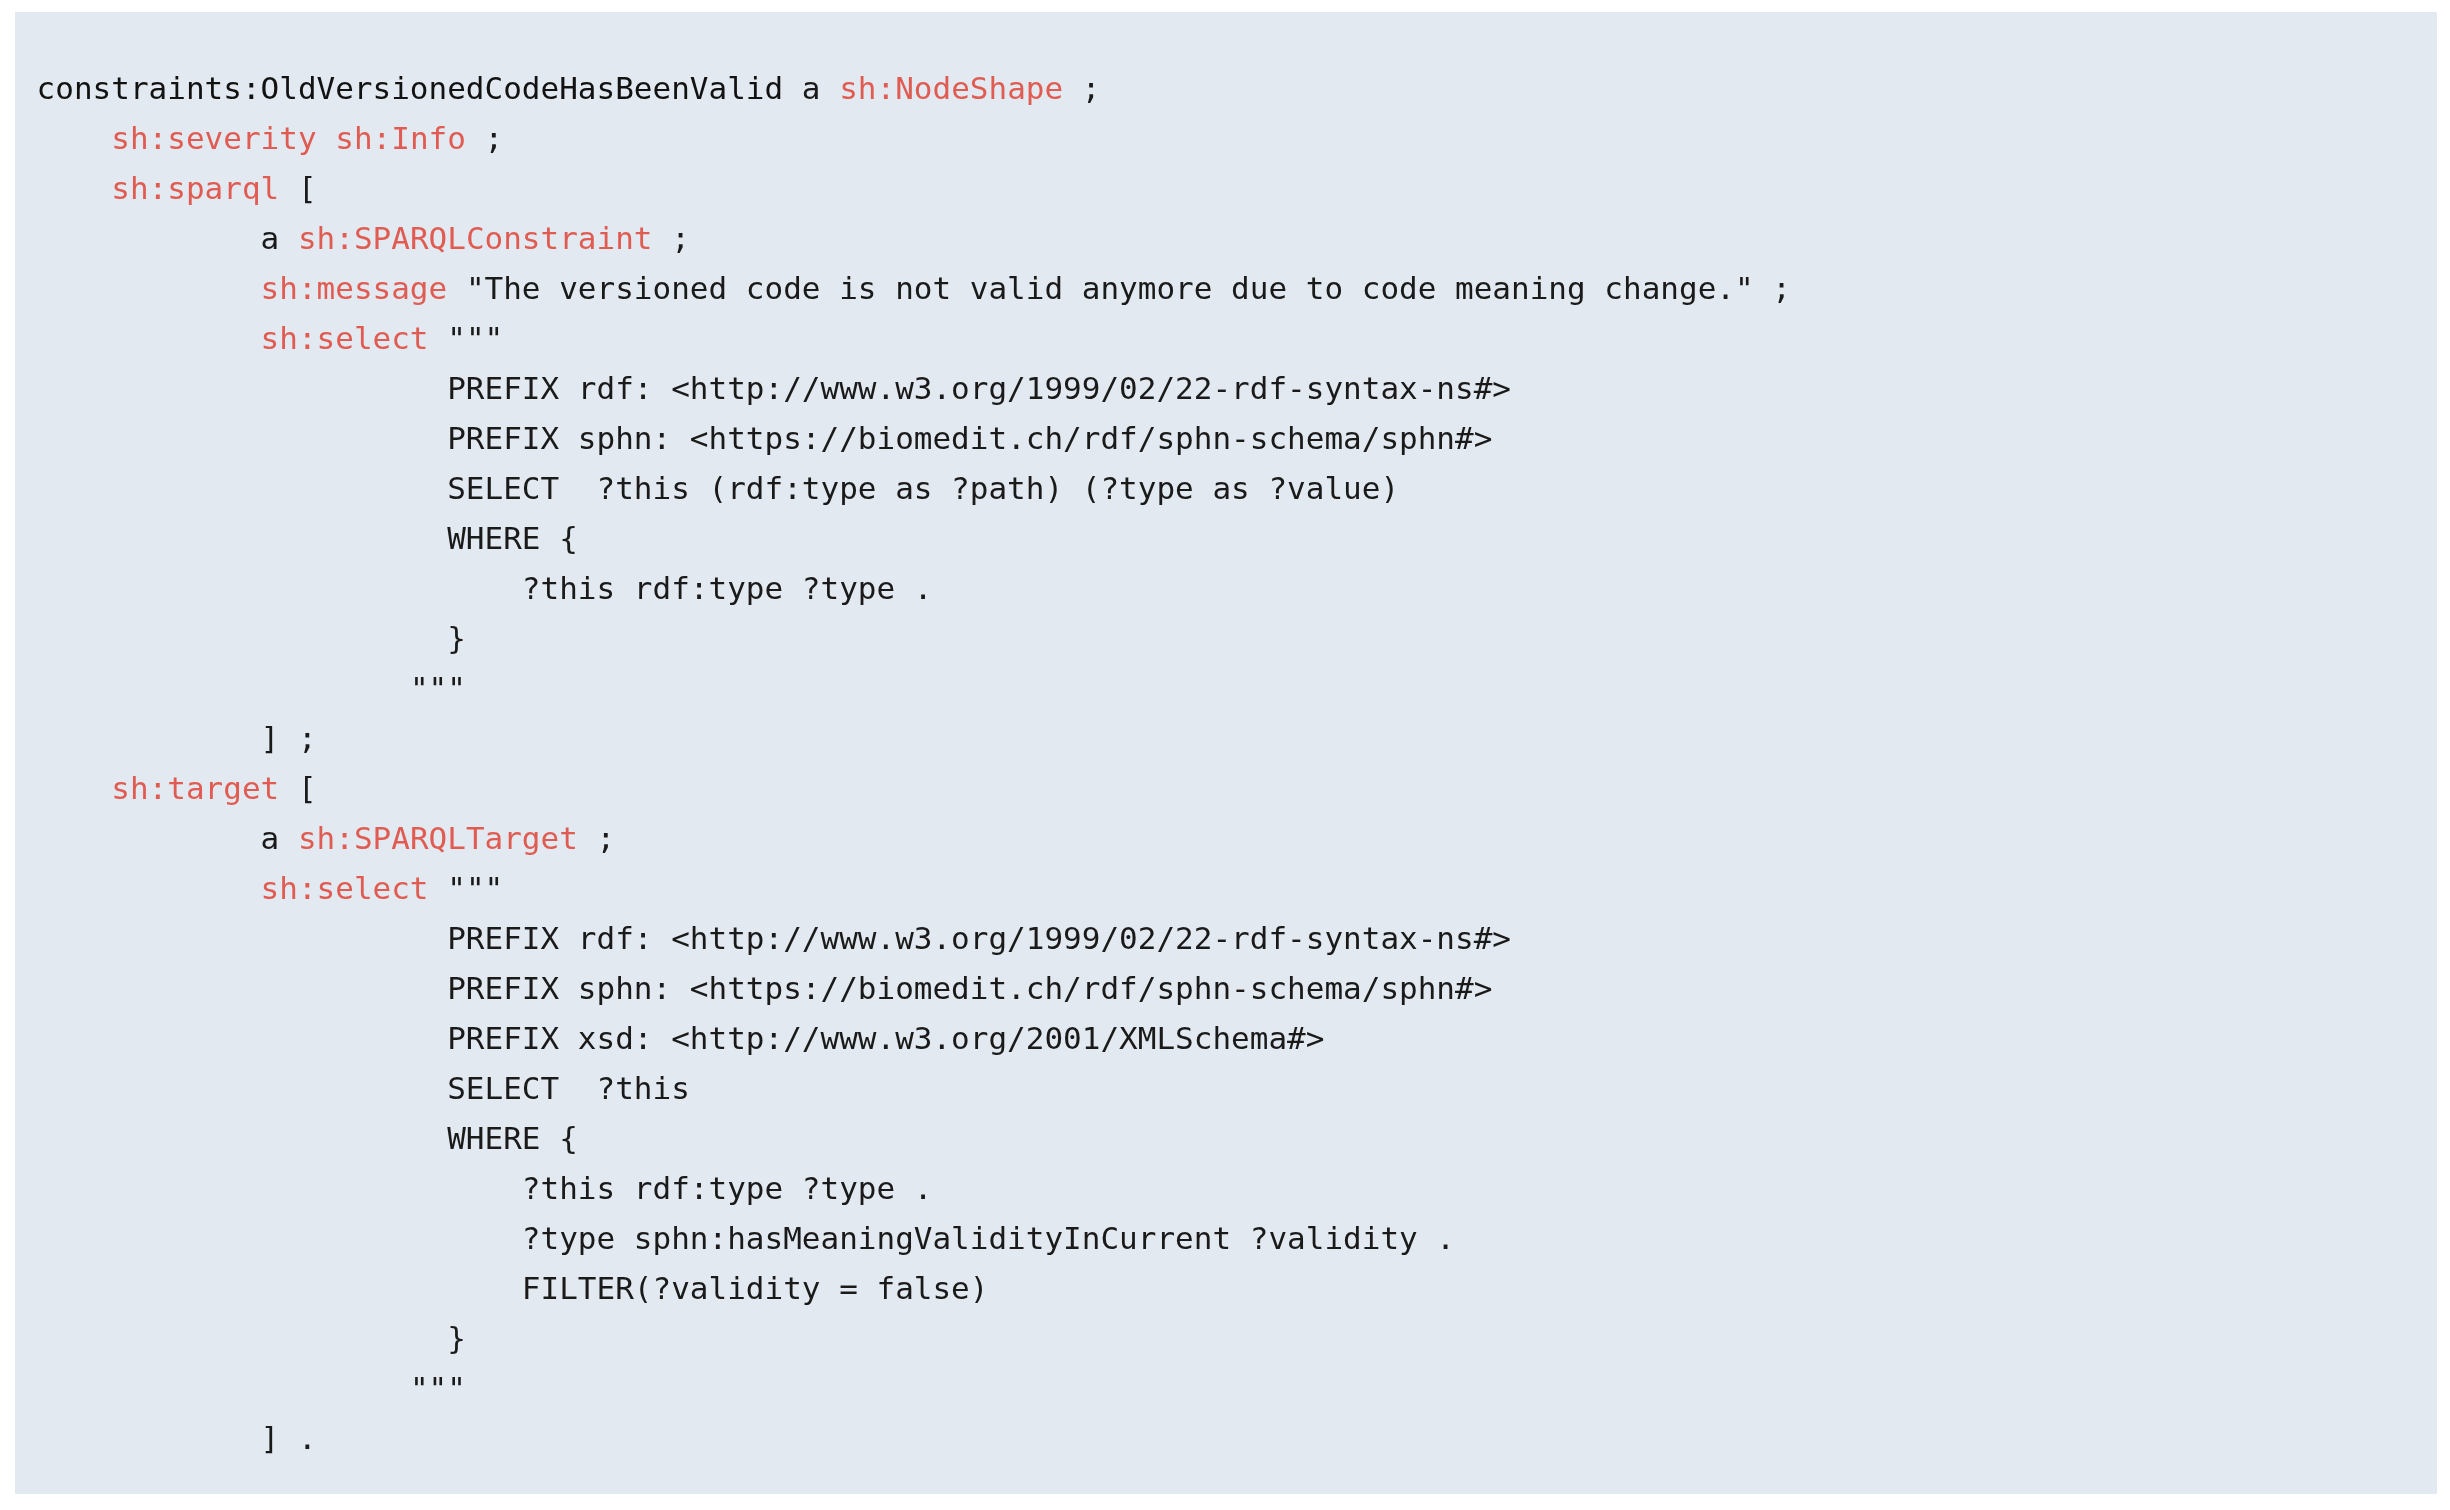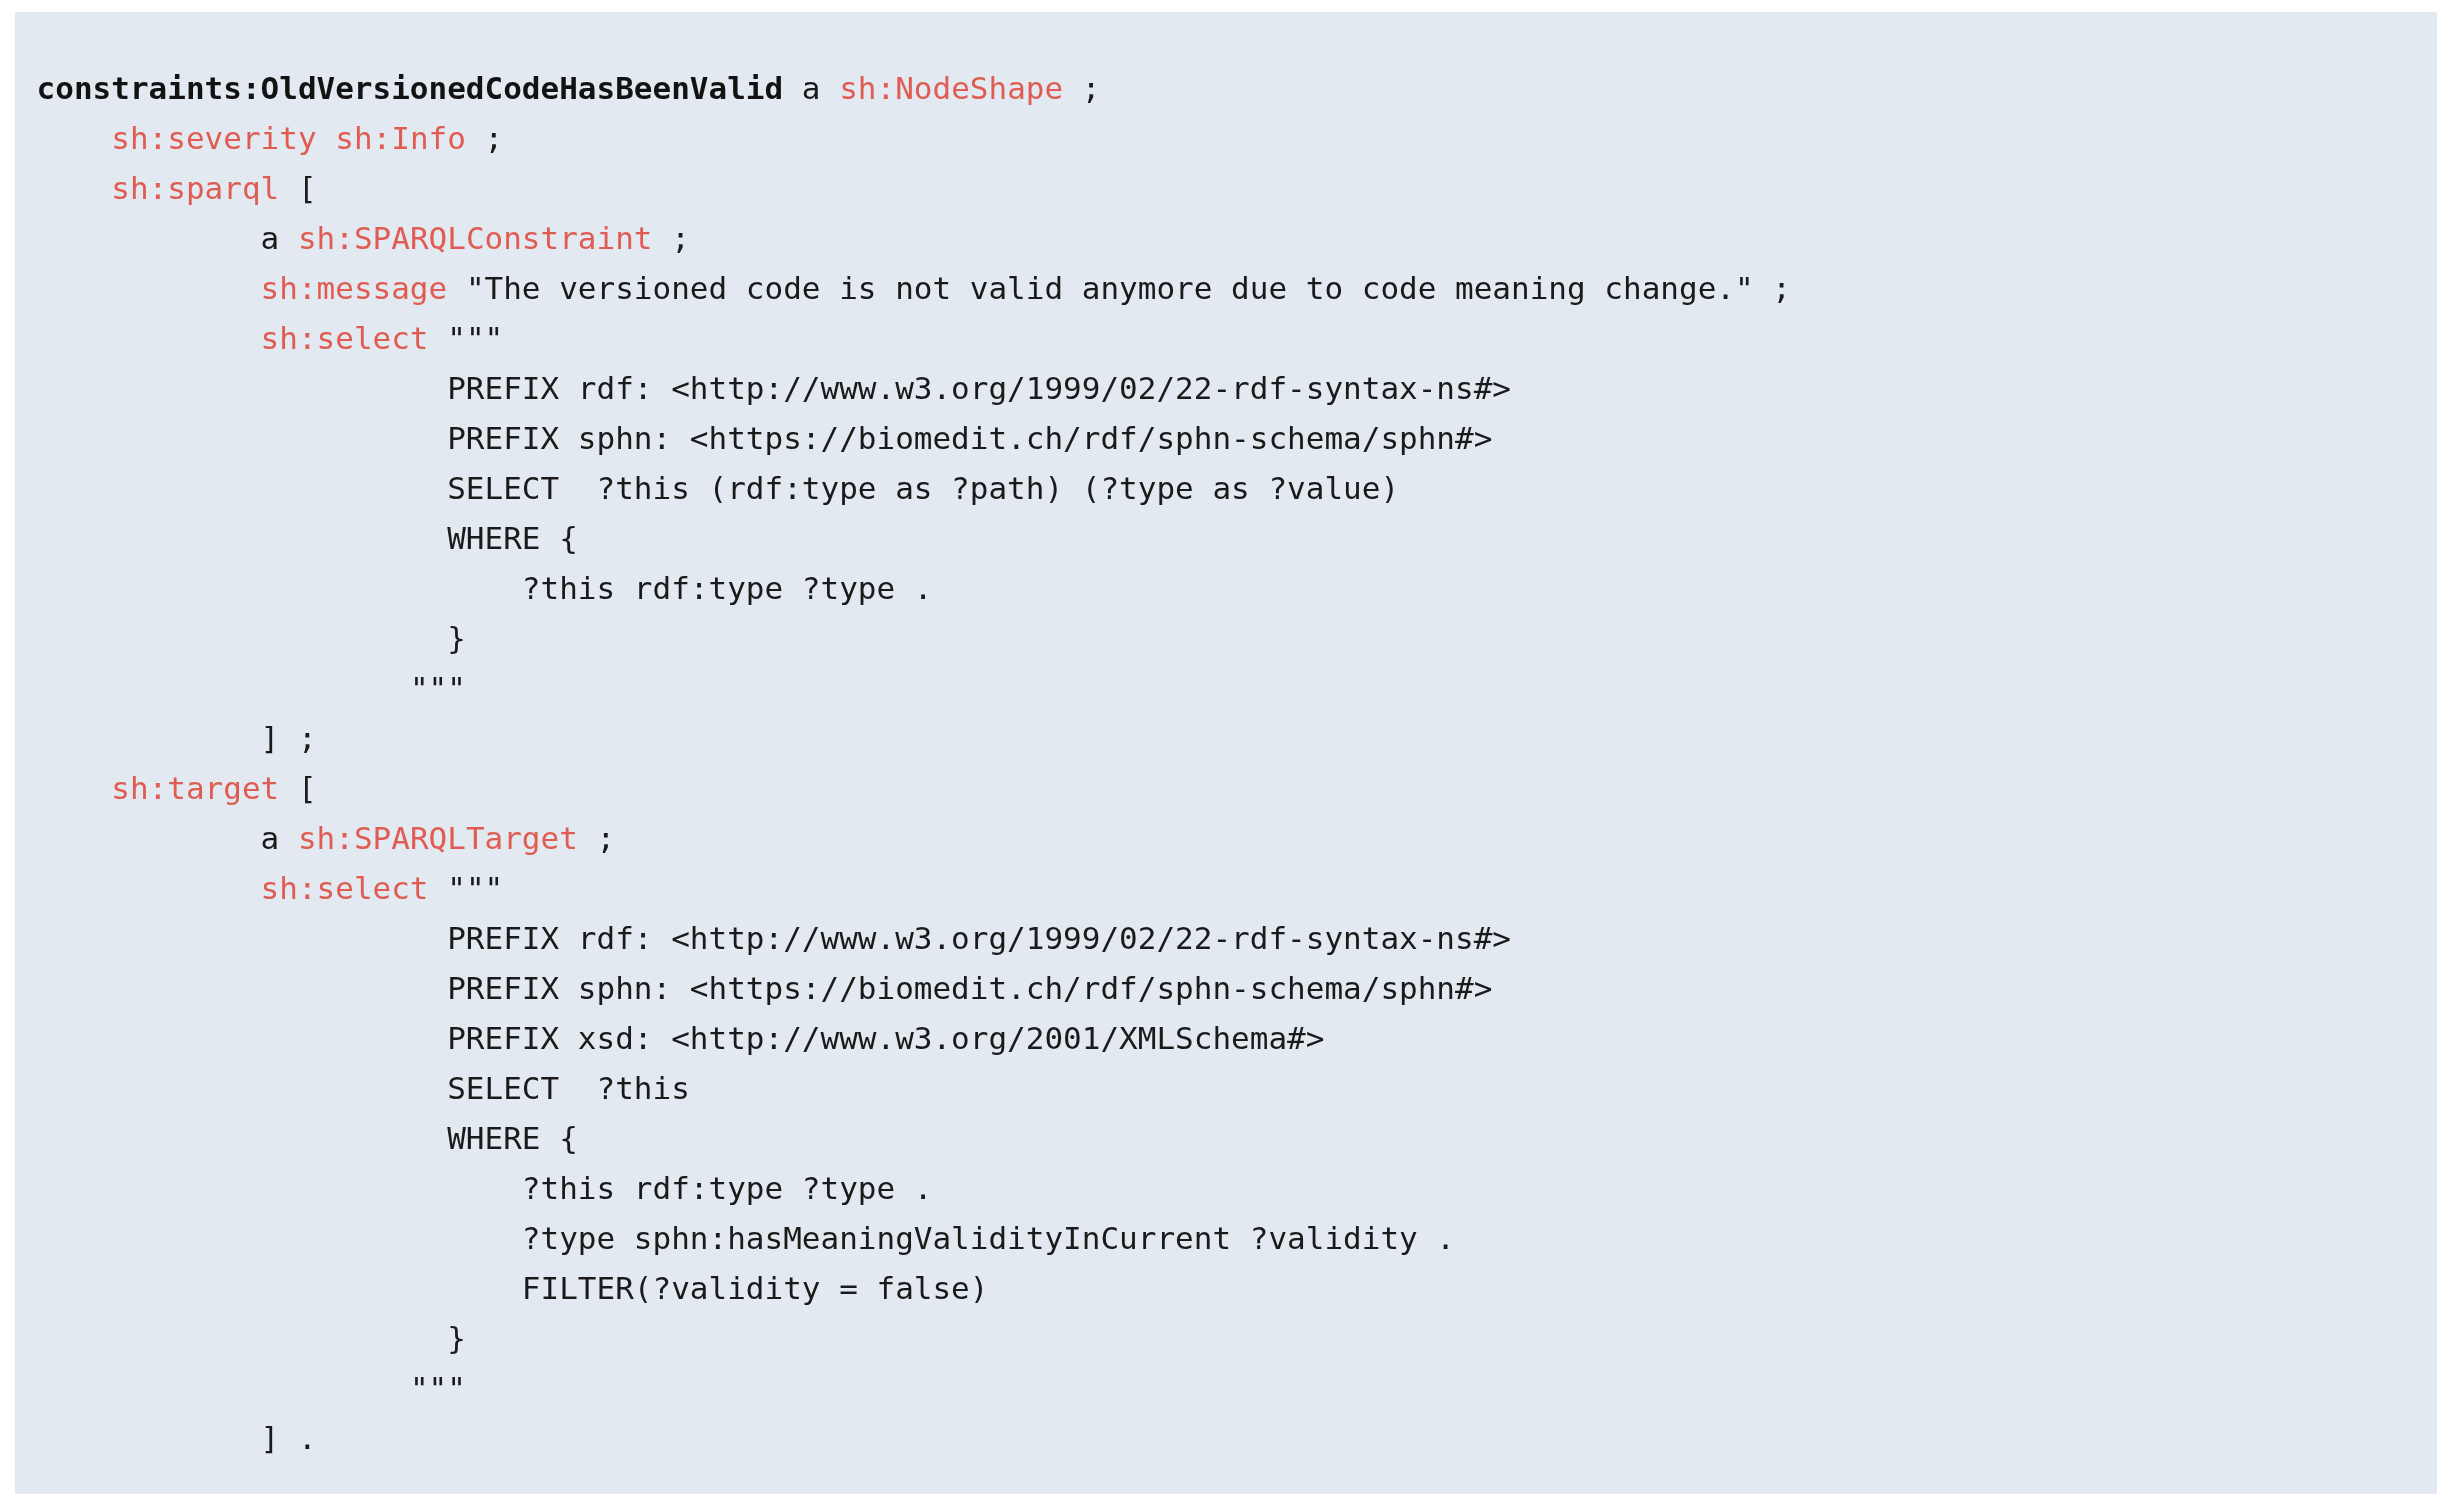--- a/index.html
+++ b/index.html
@@ -36,21 +36,21 @@
     color: #1a1a1a;
   }
   .code-line {
     white-space: pre;
     height: 50px;
     font-size: 31px;
     line-height: 50px;
   }
   .tok { white-space: pre; }
   .tok-plain  { color: #1a1a1a; }
-  .tok-subject{ color: #121212; font-weight: bold; }
+  .tok-subject{ color: #121212; font-weight: normal; }
   .tok-sh     { color: #e05c52; margin-top: 19px; }
   .tok-string { color: #1a1a1a; }
   .tok-punct  { color: #1a1a1a; }
 </style>
 </head>
 <body style="background: rgb(255, 255, 255);">
 
 <div id="code-figure" style="background: rgb(227, 233, 240);">
   <pre id="code-listing" style="color: rgb(26, 26, 26);"><div class="code-line"><span class="tok tok-plain"></span><span class="tok tok-subject">constraints:OldVersionedCodeHasBeenValid</span><span class="tok tok-plain"> </span><span class="tok tok-plain">a</span><span class="tok tok-plain"> </span><span class="tok tok-sh" style="color: rgb(224, 92, 82);">sh:NodeShape</span><span class="tok tok-punct"> ;</span></div><div class="code-line"><span class="tok tok-plain">    </span><span class="tok tok-sh" style="color: rgb(224, 92, 82);">sh:severity</span><span class="tok tok-plain"> </span><span class="tok tok-sh" style="color: rgb(224, 92, 82);">sh:Info</span><span class="tok tok-punct"> ;</span></div><div class="code-line"><span class="tok tok-plain">    </span><span class="tok tok-sh" style="color: rgb(224, 92, 82);">sh:sparql</span><span class="tok tok-punct"> [</span></div><div class="code-line"><span class="tok tok-plain">            </span><span class="tok tok-plain">a</span><span class="tok tok-plain"> </span><span class="tok tok-sh" style="color: rgb(224, 92, 82);">sh:SPARQLConstraint</span><span class="tok tok-punct"> ;</span></div><div class="code-line"><span class="tok tok-plain">            </span><span class="tok tok-sh" style="color: rgb(224, 92, 82);">sh:message</span><span class="tok tok-plain"> </span><span class="tok tok-string">"The versioned code is not valid anymore due to code meaning change."</span><span class="tok tok-punct"> ;</span></div><div class="code-line"><span class="tok tok-plain">            </span><span class="tok tok-sh" style="color: rgb(224, 92, 82);">sh:select</span><span class="tok tok-plain"> </span><span class="tok tok-string">"""</span></div><div class="code-line"><span class="tok tok-plain">                      </span><span class="tok tok-plain">PREFIX rdf: &lt;http://www.w3.org/1999/02/22-rdf-syntax-ns#&gt;</span></div><div class="code-line"><span class="tok tok-plain">                      </span><span class="tok tok-plain">PREFIX sphn: &lt;https://biomedit.ch/rdf/sphn-schema/sphn#&gt;</span></div><div class="code-line"><span class="tok tok-plain">                      </span><span class="tok tok-plain">SELECT  ?this (rdf:type as ?path) (?type as ?value)</span></div><div class="code-line"><span class="tok tok-plain">                      </span><span class="tok tok-plain">WHERE {</span></div><div class="code-line"><span class="tok tok-plain">                          </span><span class="tok tok-plain">?this rdf:type ?type .</span></div><div class="code-line"><span class="tok tok-plain">                      </span><span class="tok tok-punct">}</span></div><div class="code-line"><span class="tok tok-plain">                    </span><span class="tok tok-string">"""</span></div><div class="code-line"><span class="tok tok-plain">            </span><span class="tok tok-punct">] ;</span></div><div class="code-line"><span class="tok tok-plain">    </span><span class="tok tok-sh" style="color: rgb(224, 92, 82);">sh:target</span><span class="tok tok-punct"> [</span></div><div class="code-line"><span class="tok tok-plain">            </span><span class="tok tok-plain">a</span><span class="tok tok-plain"> </span><span class="tok tok-sh" style="color: rgb(224, 92, 82);">sh:SPARQLTarget</span><span class="tok tok-punct"> ;</span></div><div class="code-line"><span class="tok tok-plain">            </span><span class="tok tok-sh" style="color: rgb(224, 92, 82);">sh:select</span><span class="tok tok-plain"> </span><span class="tok tok-string">"""</span></div><div class="code-line"><span class="tok tok-plain">                      </span><span class="tok tok-plain">PREFIX rdf: &lt;http://www.w3.org/1999/02/22-rdf-syntax-ns#&gt;</span></div><div class="code-line"><span class="tok tok-plain">                      </span><span class="tok tok-plain">PREFIX sphn: &lt;https://biomedit.ch/rdf/sphn-schema/sphn#&gt;</span></div><div class="code-line"><span class="tok tok-plain">                      </span><span class="tok tok-plain">PREFIX xsd: &lt;http://www.w3.org/2001/XMLSchema#&gt;</span></div><div class="code-line"><span class="tok tok-plain">                      </span><span class="tok tok-plain">SELECT  ?this</span></div><div class="code-line"><span class="tok tok-plain">                      </span><span class="tok tok-plain">WHERE {</span></div><div class="code-line"><span class="tok tok-plain">                          </span><span class="tok tok-plain">?this rdf:type ?type .</span></div><div class="code-line"><span class="tok tok-plain">                          </span><span class="tok tok-plain">?type sphn:hasMeaningValidityInCurrent ?validity .</span></div><div class="code-line"><span class="tok tok-plain">                          </span><span class="tok tok-plain">FILTER(?validity = false)</span></div><div class="code-line"><span class="tok tok-plain">                      </span><span class="tok tok-punct">}</span></div><div class="code-line"><span class="tok tok-plain">                    </span><span class="tok tok-string">"""</span></div><div class="code-line"><span class="tok tok-plain">            </span><span class="tok tok-punct">] .</span></div></pre>
 </div>

